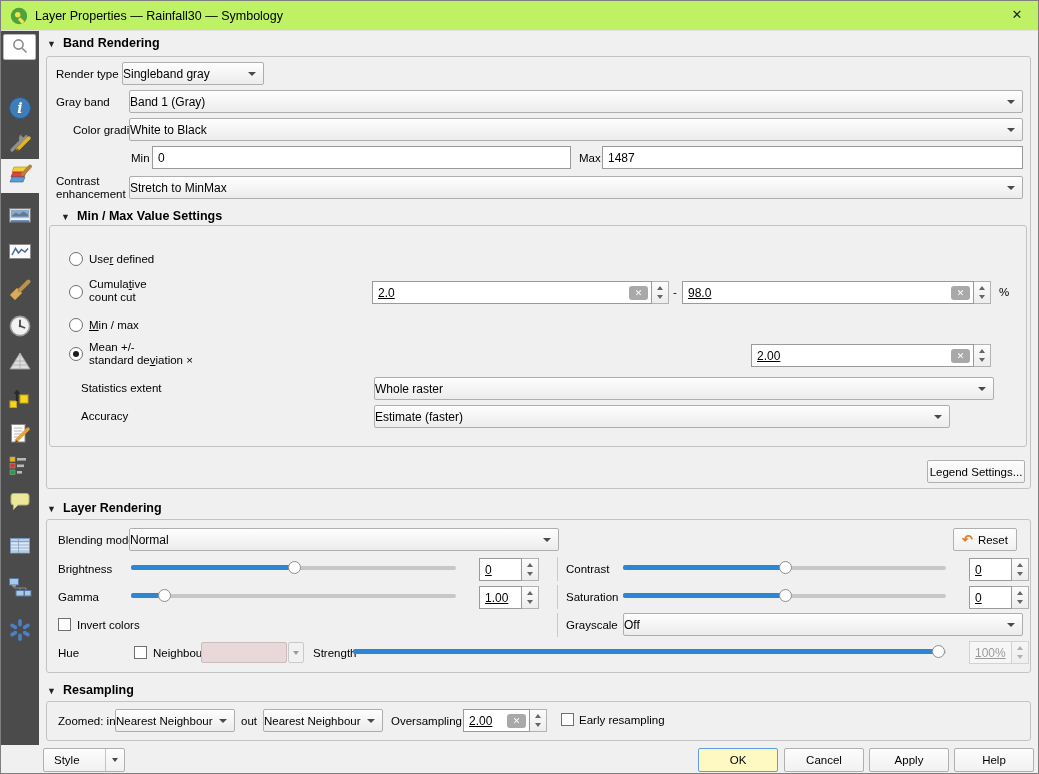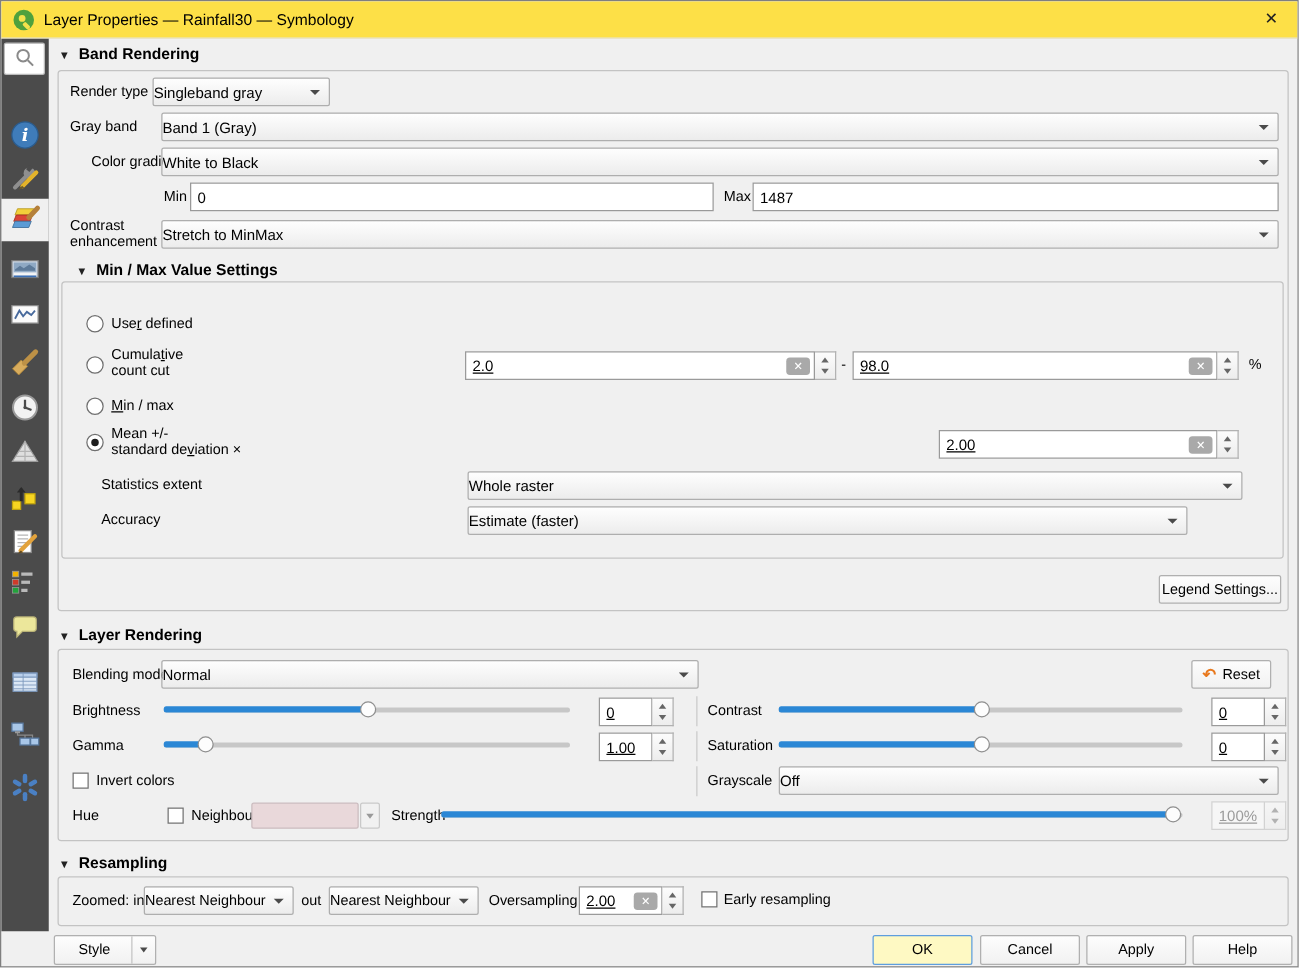--- a/index.html
+++ b/index.html
@@ -1,20 +1,20 @@
 <!DOCTYPE html>
 <html><head>
 <meta charset="utf-8">
 <style>
   html,body{margin:0;padding:0;background:#d4d4d4;}
   #window{position:relative;width:1039px;height:774px;background:#f0f0f0;
     border:1px solid #7f7f7f;box-sizing:border-box;overflow:hidden;
     font-family:"Liberation Sans",sans-serif;font-size:12px;color:#000;}
   
-  .titlebar{position:absolute;left:0;top:0;width:100%;height:30px;background:#fde047;border-bottom:1px solid #e3e3e3;box-sizing:border-box;}
+  .titlebar{position:absolute;left:0;top:0;width:100%;height:30px;background:#bef264;border-bottom:1px solid #e3e3e3;box-sizing:border-box;}
   .titlebar .title{position:absolute;left:34px;top:8px;font-size:12.5px;white-space:nowrap;}
   .titlebar .logo{position:absolute;left:8px;top:5px;}
   .titlebar .close{position:absolute;right:10px;top:6px;width:22px;height:18px;text-align:center;font-size:13px;color:#222;cursor:default;}
   
   .sidebar{position:absolute;left:0;top:30px;width:38px;height:714px;background:#4b4b4b;}
   .searchbox{position:absolute;left:2px;top:3px;width:33px;height:26px;background:#fff;border:1px solid #bbb;border-radius:2px;box-sizing:border-box;display:flex;align-items:center;justify-content:center;}
   .nav{position:absolute;left:0;width:38px;height:32px;display:flex;align-items:center;justify-content:center;}
   .nav.sel{background:#f0f0f0;}
   
   .sec-head{position:absolute;font-size:12.5px;font-weight:bold;white-space:nowrap;}
@@ -459,21 +459,21 @@
       </div>
     <div class="btns">
         <i class="tu"></i>
         <i class="td"></i>
       </div>
   </div>
   <span class="cb" style="left:560px;top:712px"></span>
   <span class="lbl" style="left:578px;top:713px">Early resampling</span>
 
   <div class="btn" style="left:42px;top:747px;width:82px;padding-left:10px">
-    <span style="flex:1;text-align:center">Style</span>
+    <span style="flex:1;">Style</span>
     <span class="split-arr">
         <i></i>
       </span>
   </div>
   <div class="btn default" style="left:697px;top:747px;width:80px">
       <span>OK</span>
     </div>
   <div class="btn" style="left:783px;top:747px;width:80px">
       <span>Cancel</span>
     </div>

